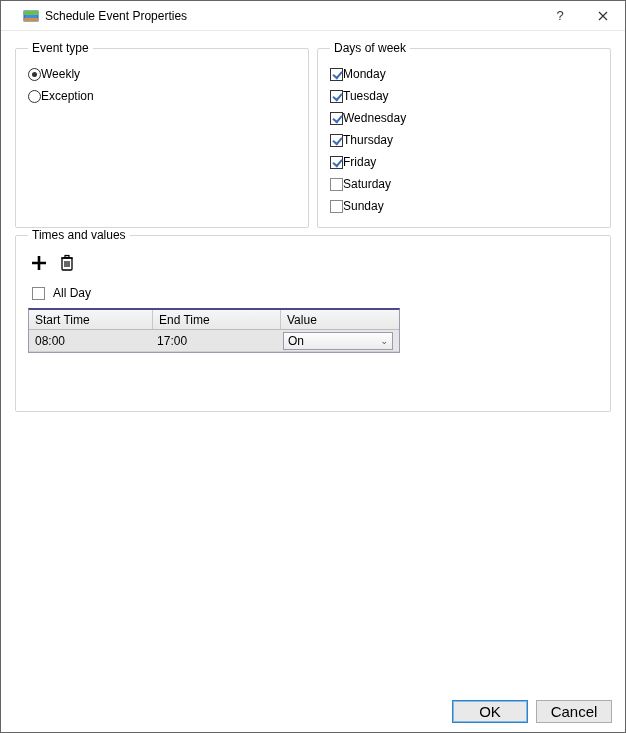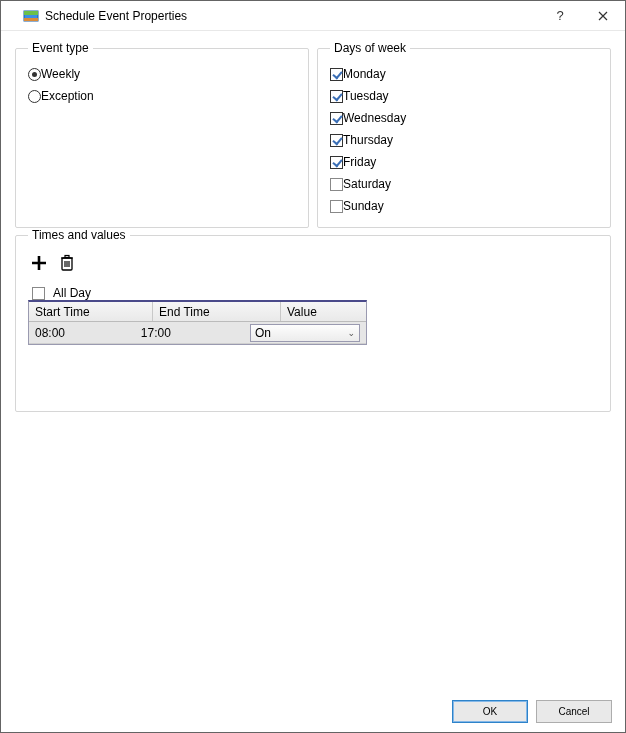--- a/index.html
+++ b/index.html
@@ -120,24 +120,24 @@
     }
     .allday-row {
       display: flex;
       align-items: flex-end;
       gap: 8px;
       height: 20px;
       margin-top: 2px;
       padding-left: 4px;
     }
     .grid {
-      margin-top: 0;
+      margin-top: 8px;
       border: 1px solid #9a9ab0;
       border-top: 2px solid #4a4a8a;
-      width: 339px;
+      width: 372px;
     }
     .grid-header {
       display: flex;
       background: linear-gradient(#f6f6f6, #e9e9e9);
       border-bottom: 1px solid #bbb;
       height: 20px;
       align-items: center;
       font-size: 12px;
     }
     .gh-cell {
@@ -185,21 +185,21 @@
       gap: 8px;
     }
     .btn {
       width: 76px;
       height: 23px;
       border: 1px solid #adadad;
       background: #e9e9e9;
       display: flex;
       align-items: center;
       justify-content: center;
-      font-size: 10px;
+      font-size: 15px;
     }
     .btn.primary {
       border: 1px solid #2e83c9;
       outline: 1px solid #85b8e8;
       outline-offset: -2px;
     }
   </style>
 </head>
 <body>
 

